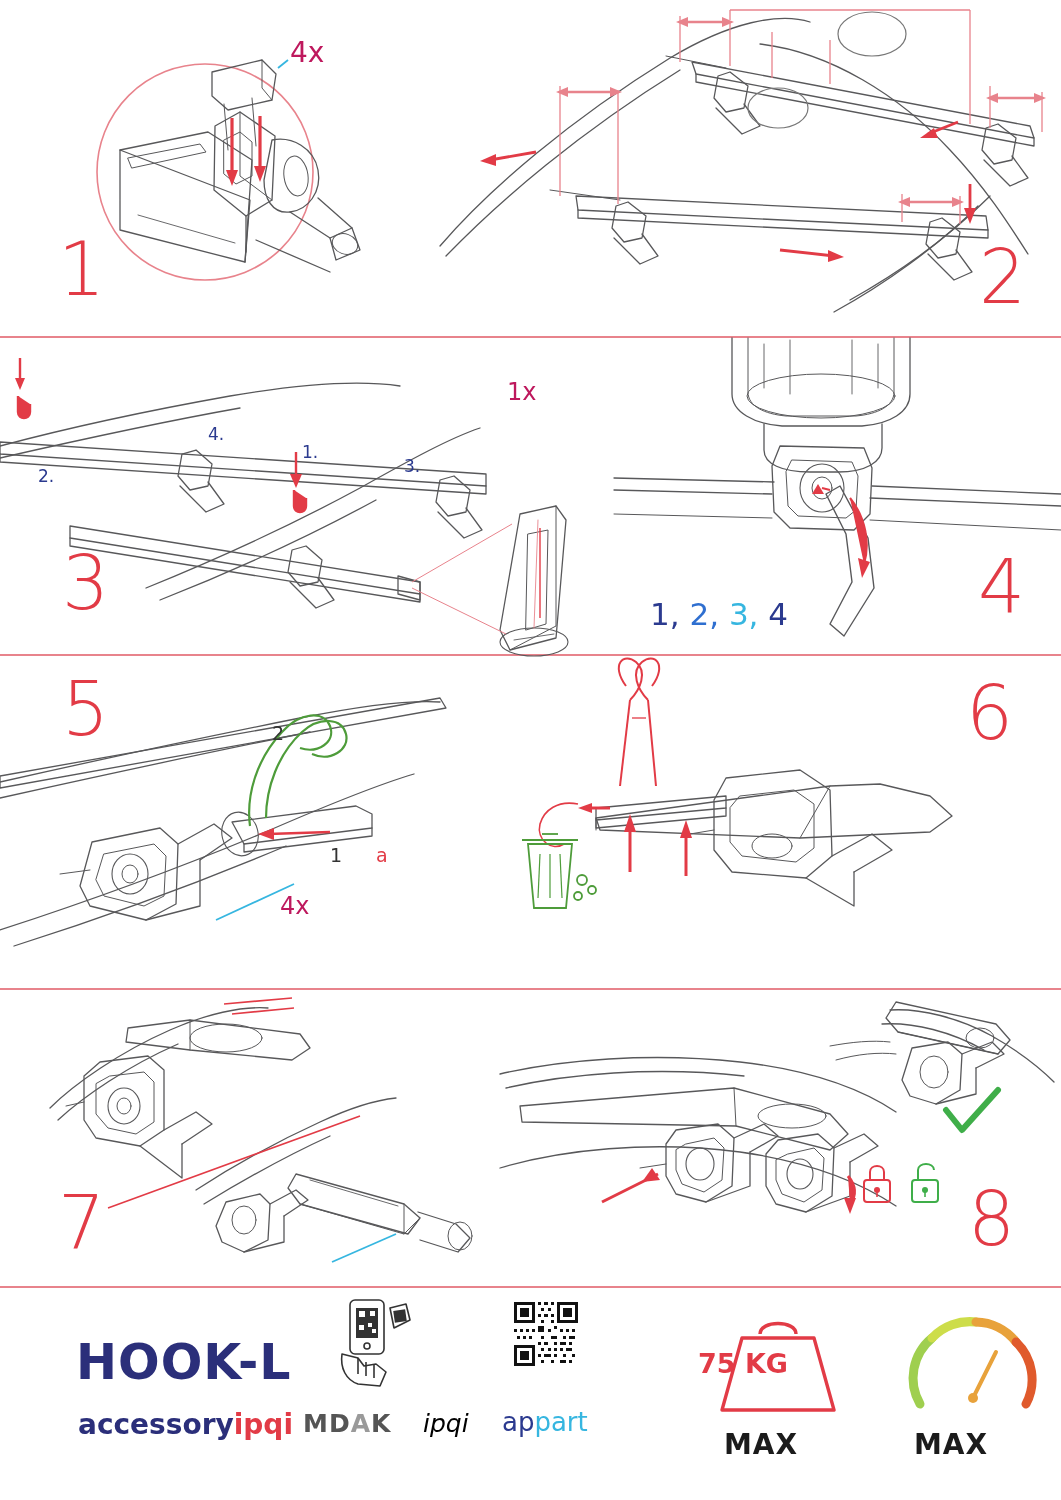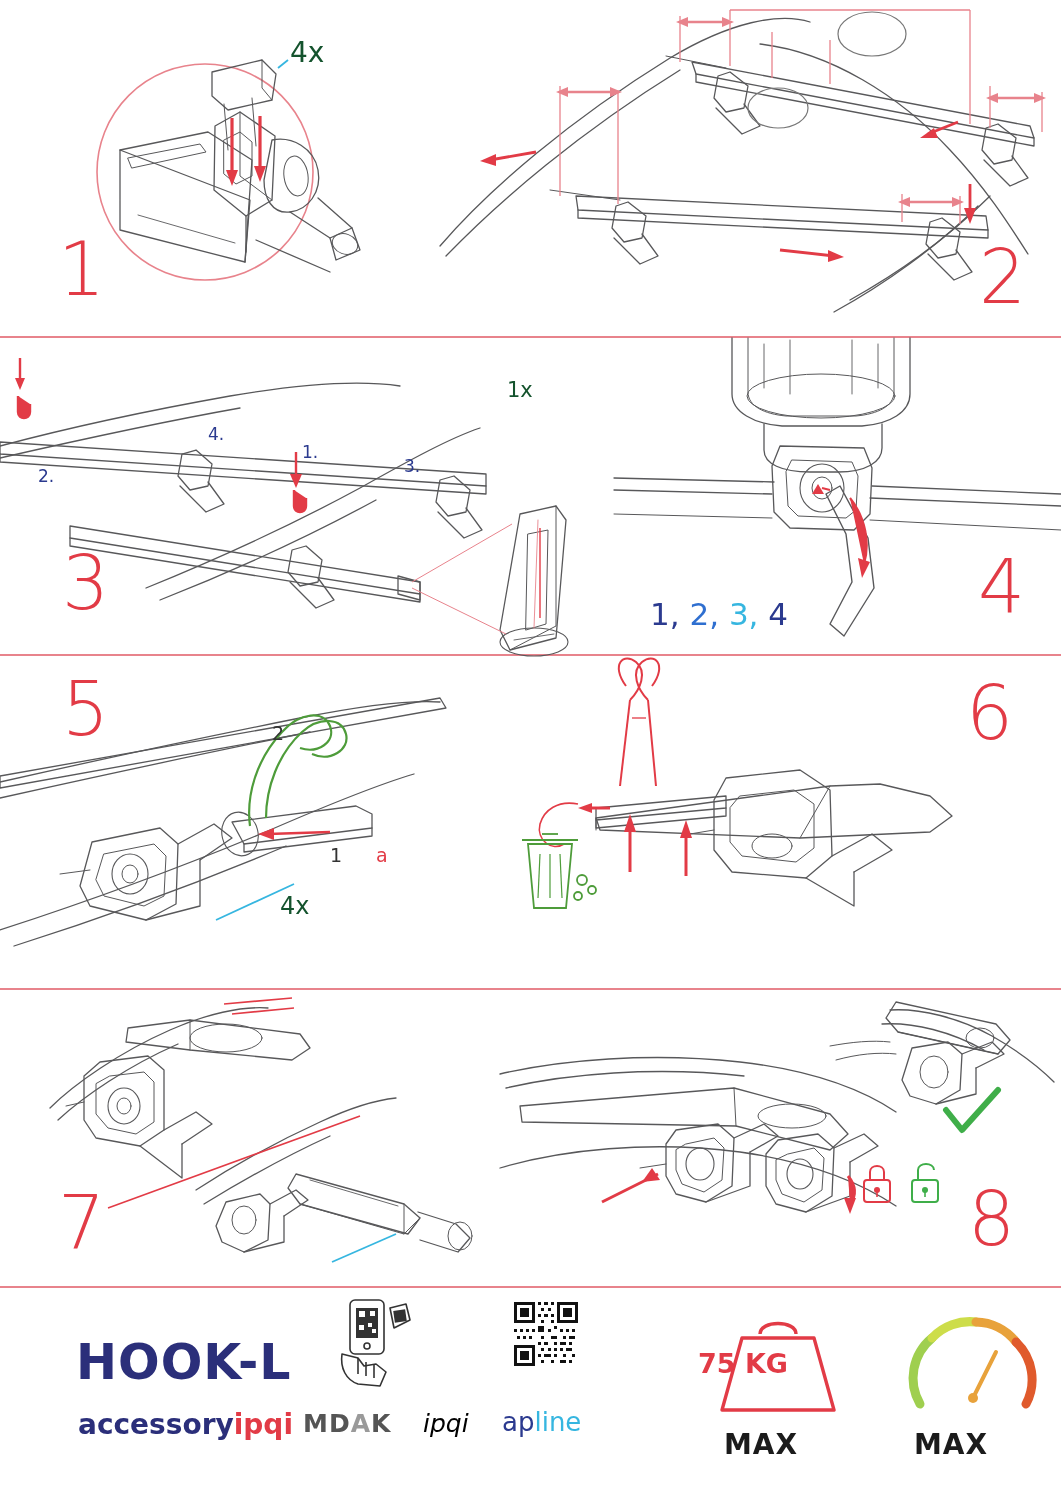--- a/index.html
+++ b/index.html
@@ -29,21 +29,21 @@
     position:absolute;
     font-family:"DejaVu Sans", sans-serif;
     font-weight:300;
     color:#e23b46;
     font-size:74px;
     line-height:1;
     letter-spacing:0;
   }
 
   .lbl { position:absolute; font-family:"DejaVu Sans", sans-serif; }
-  .lbl.cyan { color:#14532d; }
+  .lbl.cyan { color:#be185d; }
   .lbl.red  { color:#e23b46; }
   .lbl.blue { color:#2b3a8f; }
   .lbl.dark { color:#333; }
 
   svg { display:block; overflow:visible; }
 
   
   .footer { position:absolute; left:18px; top:1288px; width:1061px; height:268px; }
   .brand {
     position:absolute; left:58px; top:46px;
@@ -267,21 +267,21 @@
           <path d="M294 152 L294 168 C294 176 306 176 306 168 L306 160"></path>
         </g>
         <g stroke="#e23b46" stroke-width="1.4" fill="none">
           <path d="M540 190 L540 280"></path>
         </g>
       </svg>
       <div class="lbl blue" style="left:38px;top:128px;font-size:17px;">2.</div>
       <div class="lbl blue" style="left:208px;top:86px;font-size:17px;">4.</div>
       <div class="lbl blue" style="left:302px;top:104px;font-size:17px;">1.</div>
       <div class="lbl blue" style="left:404px;top:118px;font-size:17px;">3.</div>
-      <div class="lbl cyan" style="left:507px;top:40px;font-size:21px;">1x</div>
+      <div class="lbl cyan" style="left:507px;top:40px;font-size:24px;">1x</div>
       <div class="step-num" style="left:62px;top:208px;">3</div>
     </div>
 
     <div class="panel" style="left:614px;top:0;width:447px;height:316px;">
       <svg width="447" height="316" viewBox="0 0 447 316">
         <g fill="none" stroke="#58585a" stroke-width="1.3" stroke-linejoin="round" stroke-linecap="round">
 
           <path d="M118 0 L118 56 C118 74 140 86 168 88 L248 88 C276 86 296 74 296 56 L296 0"></path>
           <path d="M134 0 L134 54 C134 68 150 76 172 78 L242 78 C264 76 280 68 280 54 L280 0" stroke-width="1"></path>
           <ellipse cx="207" cy="58" rx="74" ry="22" stroke-width="1"></ellipse>
@@ -542,21 +542,21 @@
 
   <div class="footer">
 
     <div class="brand">HOOK-L</div>
     <div class="brand-sub">
       <span class="a">accessory</span><span class="b">ipqi</span>
     </div>
 
     <div class="mdak">MD<span class="v">A</span>K</div>
     <div class="ipqi">ipqi</div>
-    <div class="apline"><span class="p1">ap</span><span class="p2">line</span></div>
+    <div class="apline"><span class="p1">ap</span><span class="p2">part</span></div>
 
     <svg style="position:absolute;left:318px;top:10px;" width="78" height="90" viewBox="0 0 78 90">
       <g fill="none" stroke="#333" stroke-width="1.6" stroke-linejoin="round">
         <rect x="14" y="2" width="34" height="54" rx="5"></rect>
         <rect x="20" y="10" width="22" height="30" fill="#333" stroke="none"></rect>
         <rect x="23" y="13" width="6" height="6" fill="#fff" stroke="none"></rect>
         <rect x="34" y="13" width="5" height="5" fill="#fff" stroke="none"></rect>
         <rect x="23" y="27" width="5" height="5" fill="#fff" stroke="none"></rect>
         <rect x="32" y="25" width="4" height="4" fill="#fff" stroke="none"></rect>
         <rect x="36" y="31" width="4" height="4" fill="#fff" stroke="none"></rect>

